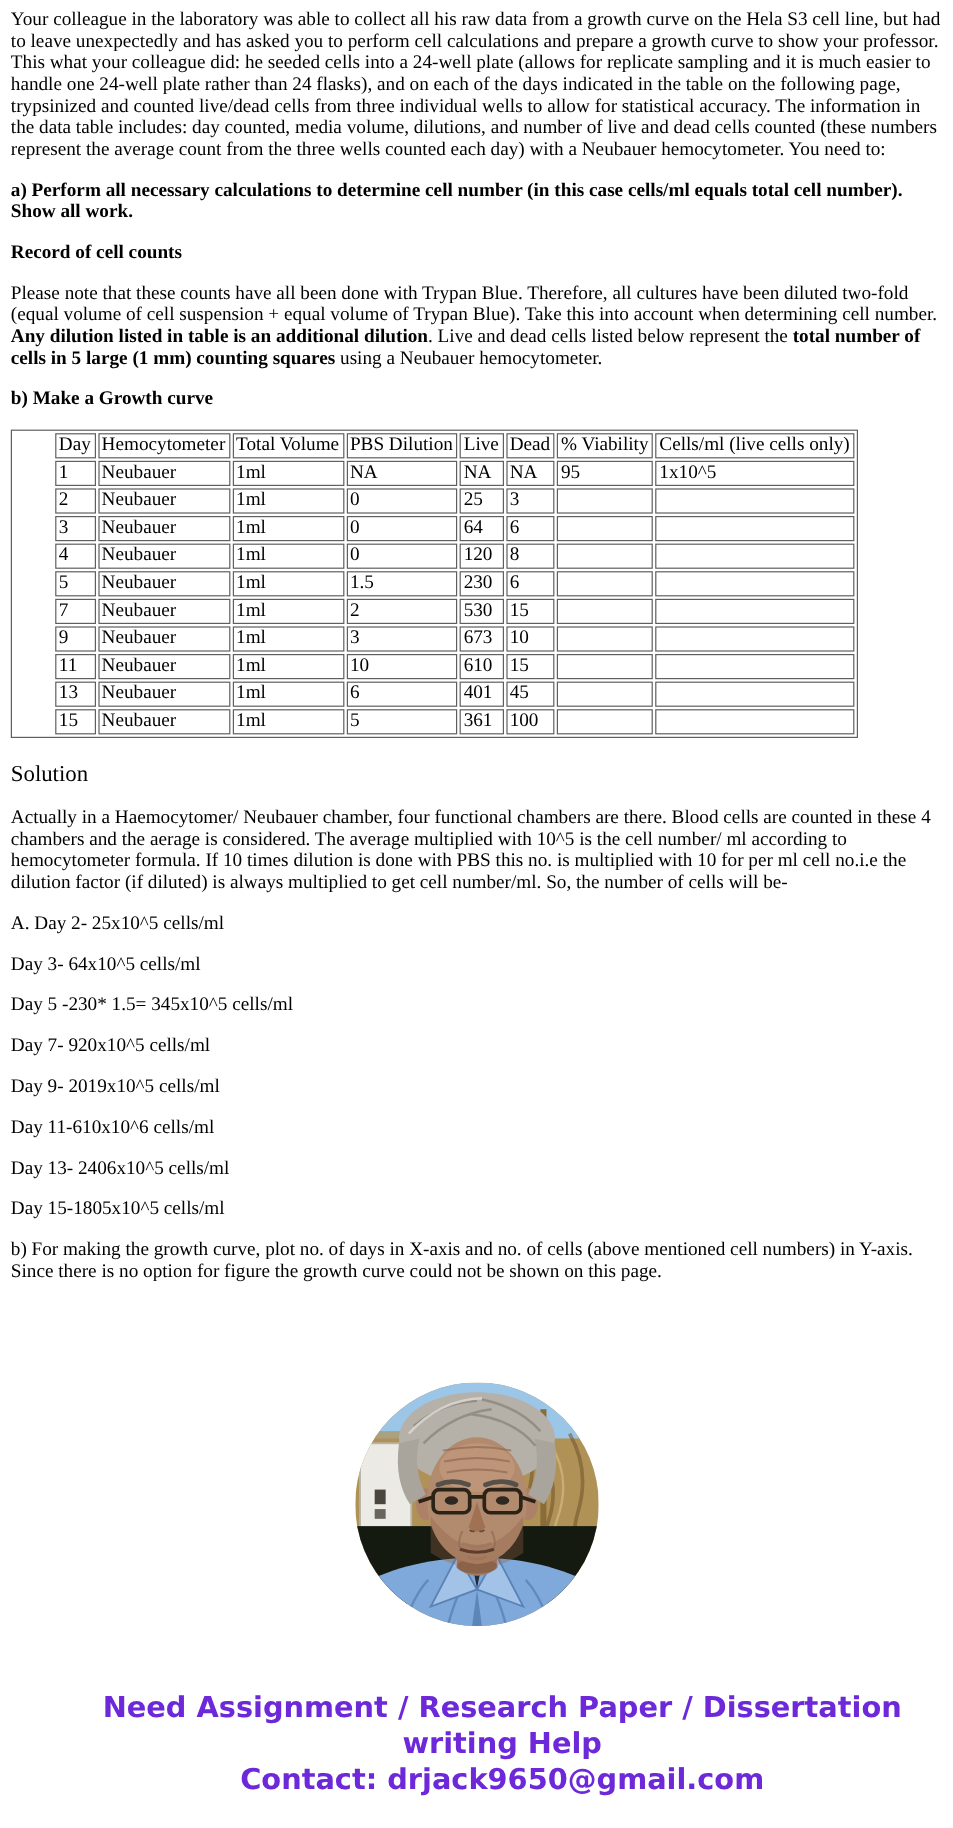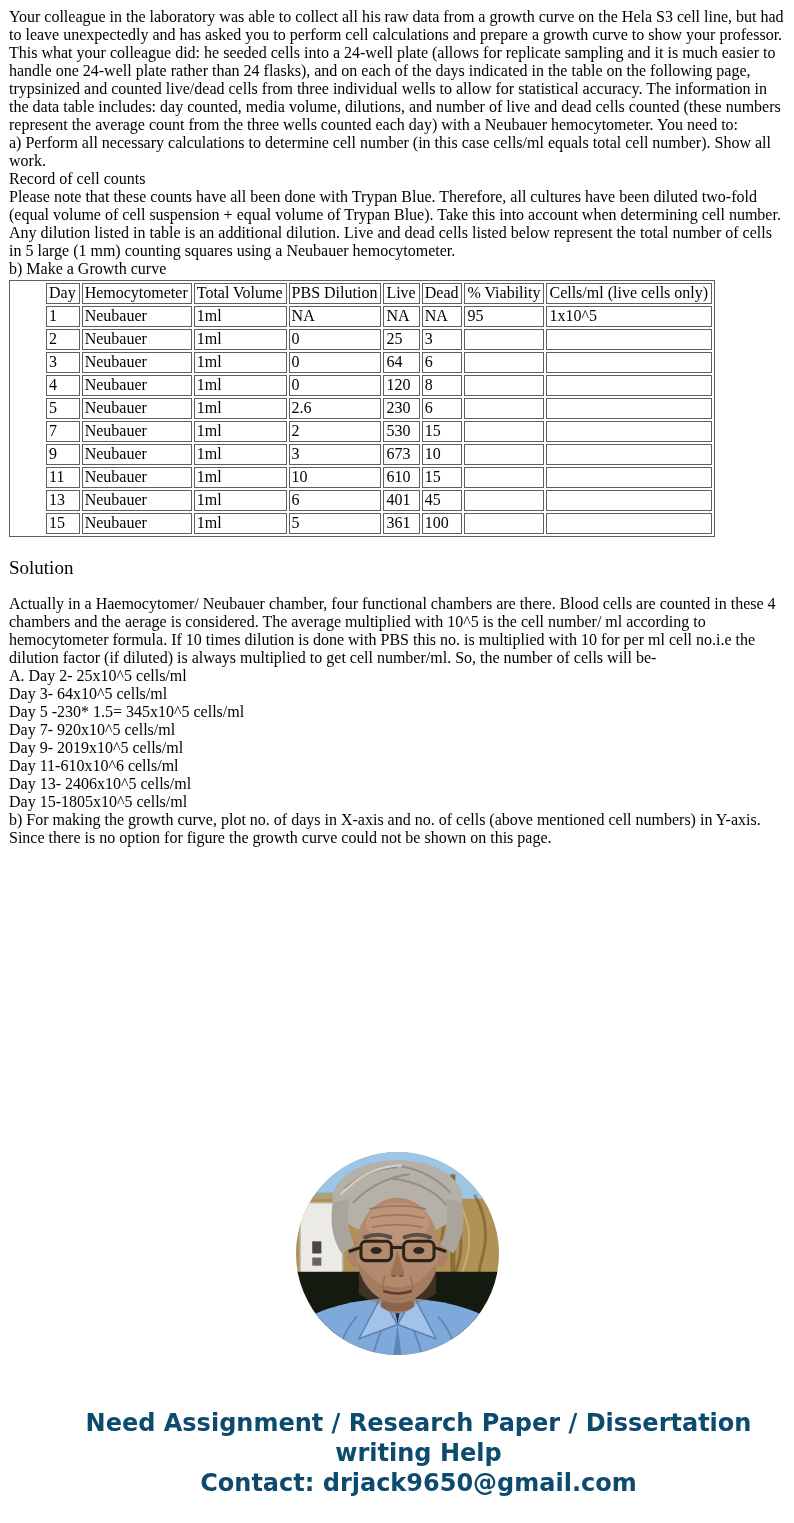--- a/index.html
+++ b/index.html
@@ -13,23 +13,23 @@
   }
   
   .doc {
     box-sizing: border-box;
     height: 1122px;
     overflow: hidden;
     padding: 8px 8px 0 9px;
     font-size: 16px;
     line-height: 18px;
   }
-  .doc p { margin: 0 0; }
+  .doc p { margin: 16px 0; }
   .doc > p:first-child { margin-top: 0; }
-  .b { font-weight: normal; }
+  .b { font-weight: bold; }
   h3.sol-heading {
     font-size: 19px;
     line-height: 22px;
     font-weight: normal;
     margin: 20px 0 16px 0;
   }
   
   table.counts {
     border-collapse: separate;
     border-spacing: 2px;
@@ -126,21 +126,21 @@
           <td>0</td>
           <td>120</td>
           <td>8</td>
           <td></td>
           <td></td>
         </tr>
         <tr>
           <td>5</td>
           <td>Neubauer</td>
           <td>1ml</td>
-          <td>2.6</td>
+          <td>1.5</td>
           <td>230</td>
           <td>6</td>
           <td></td>
           <td></td>
         </tr>
         <tr>
           <td>7</td>
           <td>Neubauer</td>
           <td>1ml</td>
           <td>2</td>
@@ -306,17 +306,17 @@
         <path d="M112,122 Q116,130 114,136"></path>
       </g>
 
       <path d="M86,137 Q100,142 114,137" stroke="#5f3d2e" stroke-width="2.5" fill="none"></path>
       <path d="M88,132 Q100,137 112,132" stroke="#97705a" stroke-width="2" fill="none" opacity="0.6"></path>
       <path d="M92,143 Q100,147 108,143" stroke="#9a6f54" stroke-width="2" fill="none" opacity="0.5"></path>
     </g>
   </svg>
 </div>
 
-<div class="footer-text" style="color: #0c4a6e; padding-left: 43px;">
+<div class="footer-text" style="color: #6d28d9; padding-left: 43px;">
     <div>Need Assignment / Research Paper / Dissertation</div>
     <div>writing Help</div>
     <div>Contact: drjack9650@gmail.com</div>
   </div>
 
 </body></html>

